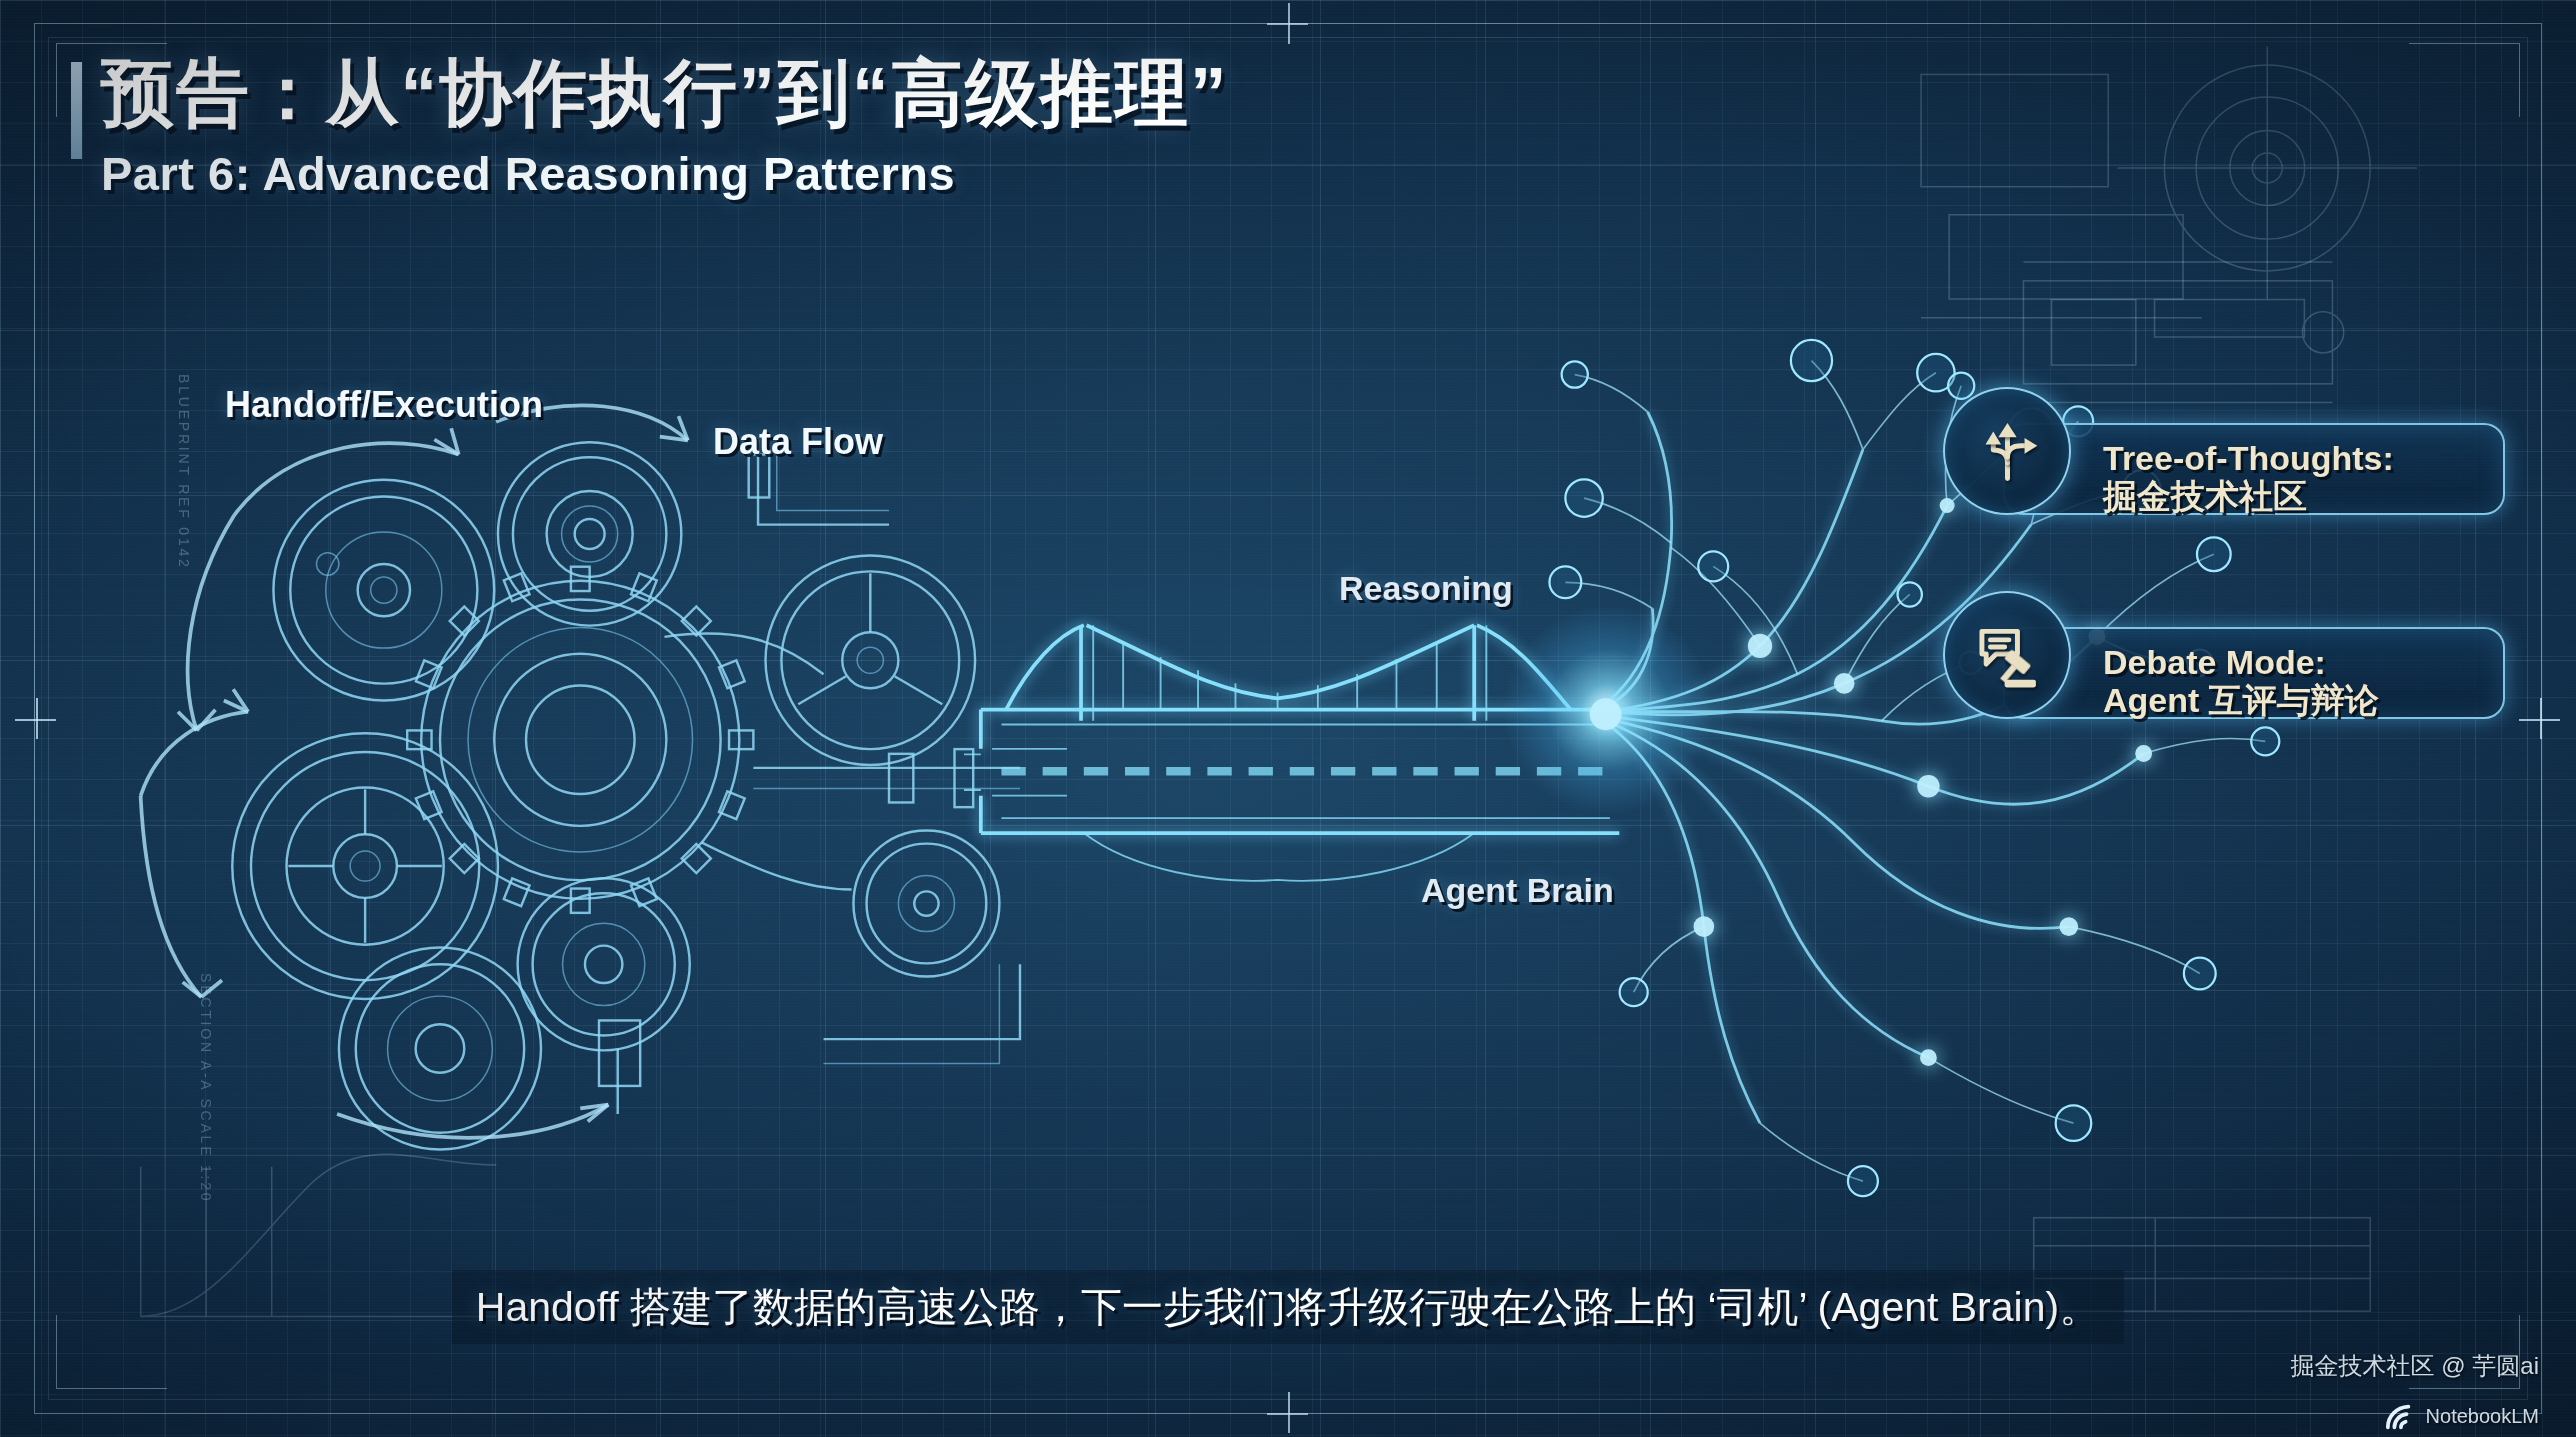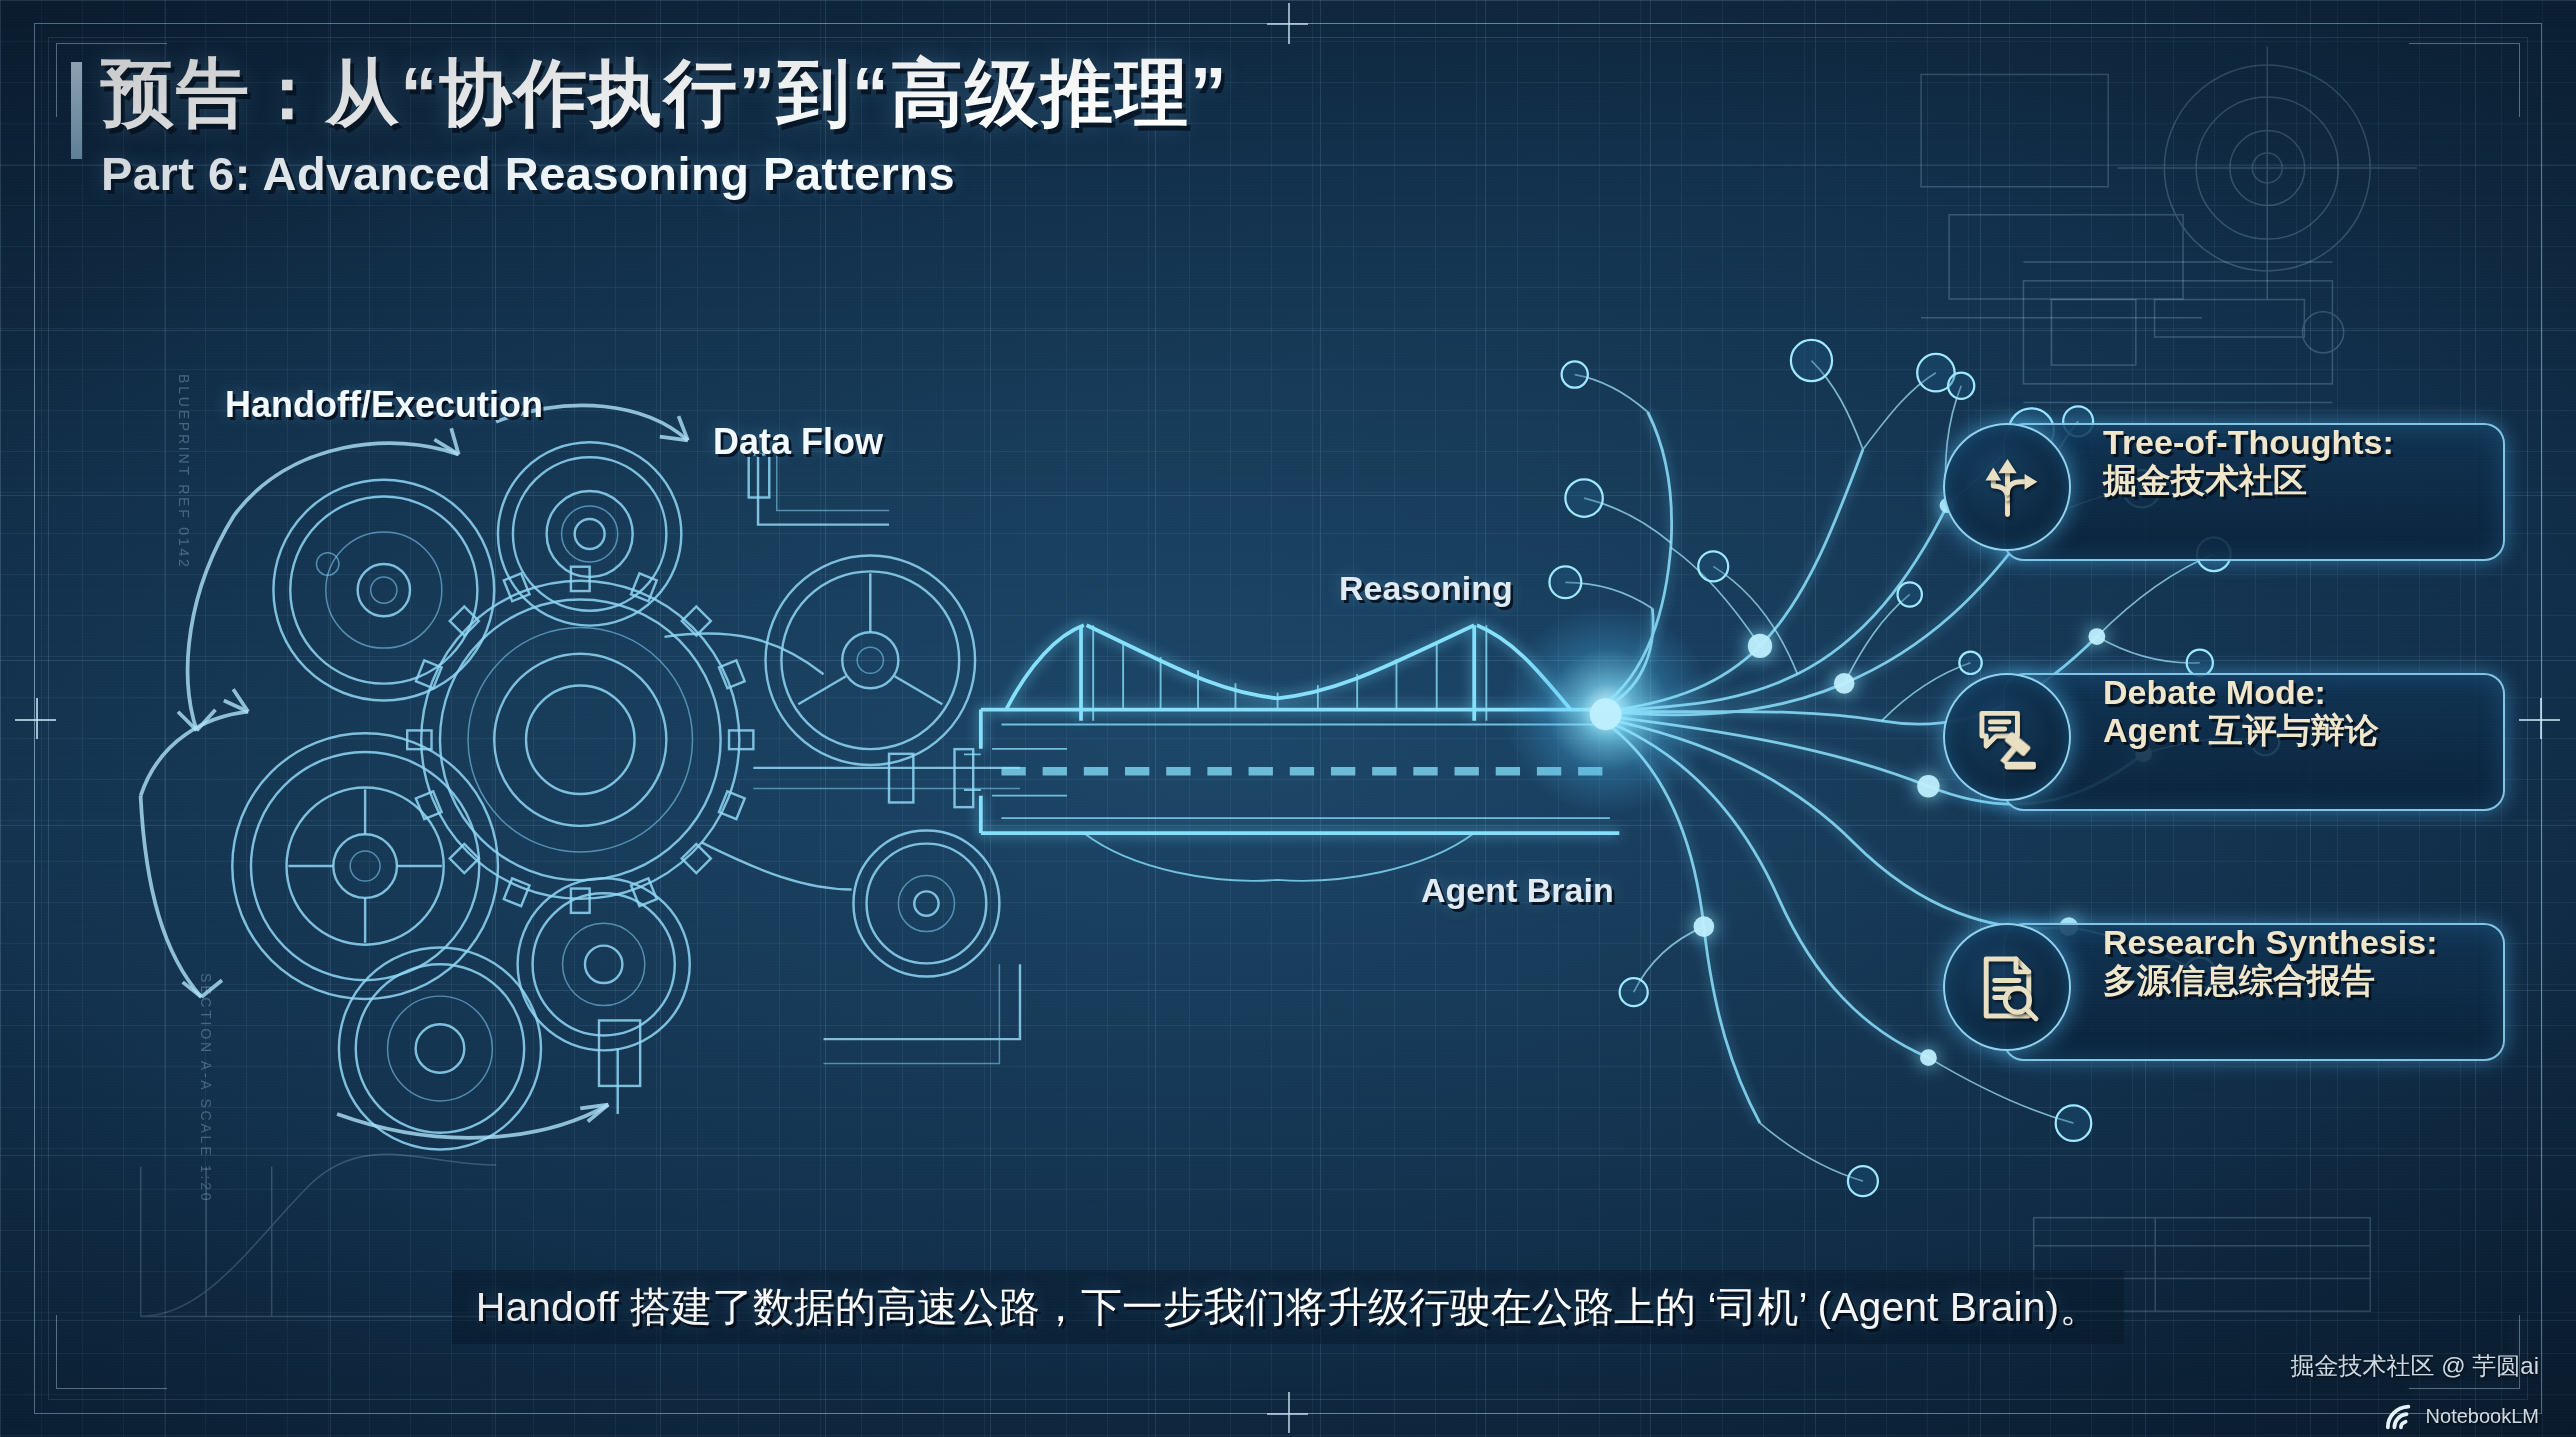--- a/index.html
+++ b/index.html
@@ -85,21 +85,21 @@
   .nb{fill:none;stroke:#8fe4ff;stroke-width:3;opacity:.85;filter:drop-shadow(0 0 6px rgba(110,215,255,.65));}
   .nb2{fill:none;stroke:#a8ecff;stroke-width:1.8;opacity:.7;}
   .node{fill:#bff0ff;opacity:.95;filter:drop-shadow(0 0 10px rgba(140,230,255,.95));}
   .node-ring{fill:rgba(30,90,130,.35);stroke:#9fe8ff;stroke-width:2.4;}
   .burst{position:absolute;left:1608px;top:710px;width:206px;height:206px;
      transform:translate(-50%,-50%);pointer-events:none;
      background:radial-gradient(circle, rgba(225,250,255,.95) 0%, rgba(130,225,255,.65) 18%, rgba(70,180,240,.28) 42%, rgba(30,120,190,0) 72%);}
 
   
   .cards{position:absolute;right:71px;top:423px;width:562px;}
-  .card{position:relative;display:flex;align-items:flex-start;height:138px;margin-bottom:112px;}
+  .card{position:relative;display:flex;align-items:flex-end;height:92px;margin-bottom:112px;}
   .card:last-child{margin-bottom:0;}
   .card-box{position:absolute;left:60px;right:0;top:0;bottom:0;
      background:linear-gradient(180deg, rgba(16,52,84,.86), rgba(10,34,58,.9));
      border:2.3px solid rgba(150,226,255,.85);border-radius:20.6px;
      box-shadow:0 0 20.6px rgba(90,195,255,.45), inset 0 0 24px rgba(60,150,210,.25);}
   .card-icon{position:relative;z-index:2;width:124px;height:124px;flex:0 0 124px;border-radius:50%;
      background:radial-gradient(circle at 40% 35%, rgba(22,62,96,.96), rgba(8,28,48,.97));
      border:2.8px solid rgba(158,228,255,.9);
      box-shadow:0 0 22.5px rgba(95,200,255,.55), inset 0 0 17px rgba(40,120,175,.5);
      display:flex;align-items:center;justify-content:center;}
@@ -446,36 +446,20 @@
           </g>
           <rect class="ico-f" x="46" y="84" width="44" height="11" rx="3"></rect>
         </svg>
       </div>
       <div class="card-text">
         <div class="card-l1">Debate Mode:</div>
         <div class="card-l2">Agent 互评与辩论</div>
       </div>
     </div>
 
-    <div class="card">
-      <div class="card-box"></div>
-      <div class="card-icon">
-        <svg viewBox="0 0 100 100">
-          <path class="ico" d="M20 10 H62 L80 28 V90 H20 Z"></path>
-          <path class="ico" d="M62 10 V28 H80"></path>
-          <path class="ico" d="M32 40 H66 M32 52 H66 M32 64 H52" stroke-width="5"></path>
-          <circle class="ico" cx="64" cy="68" r="17"></circle>
-          <path class="ico" d="M77 81 L90 94"></path>
-        </svg>
-      </div>
-      <div class="card-text">
-        <div class="card-l1">Research Synthesis:</div>
-        <div class="card-l2">多源信息综合报告</div>
-      </div>
-    </div>
 
   </div>
 
   <div class="caption">
     <span>Handoff 搭建了数据的高速公路，下一步我们将升级行驶在公路上的 ‘司机’ (Agent Brain)。</span>
   </div>
 
   <div class="frame"></div>
   <div class="corner tl"></div>
   <div class="corner tr"></div>

